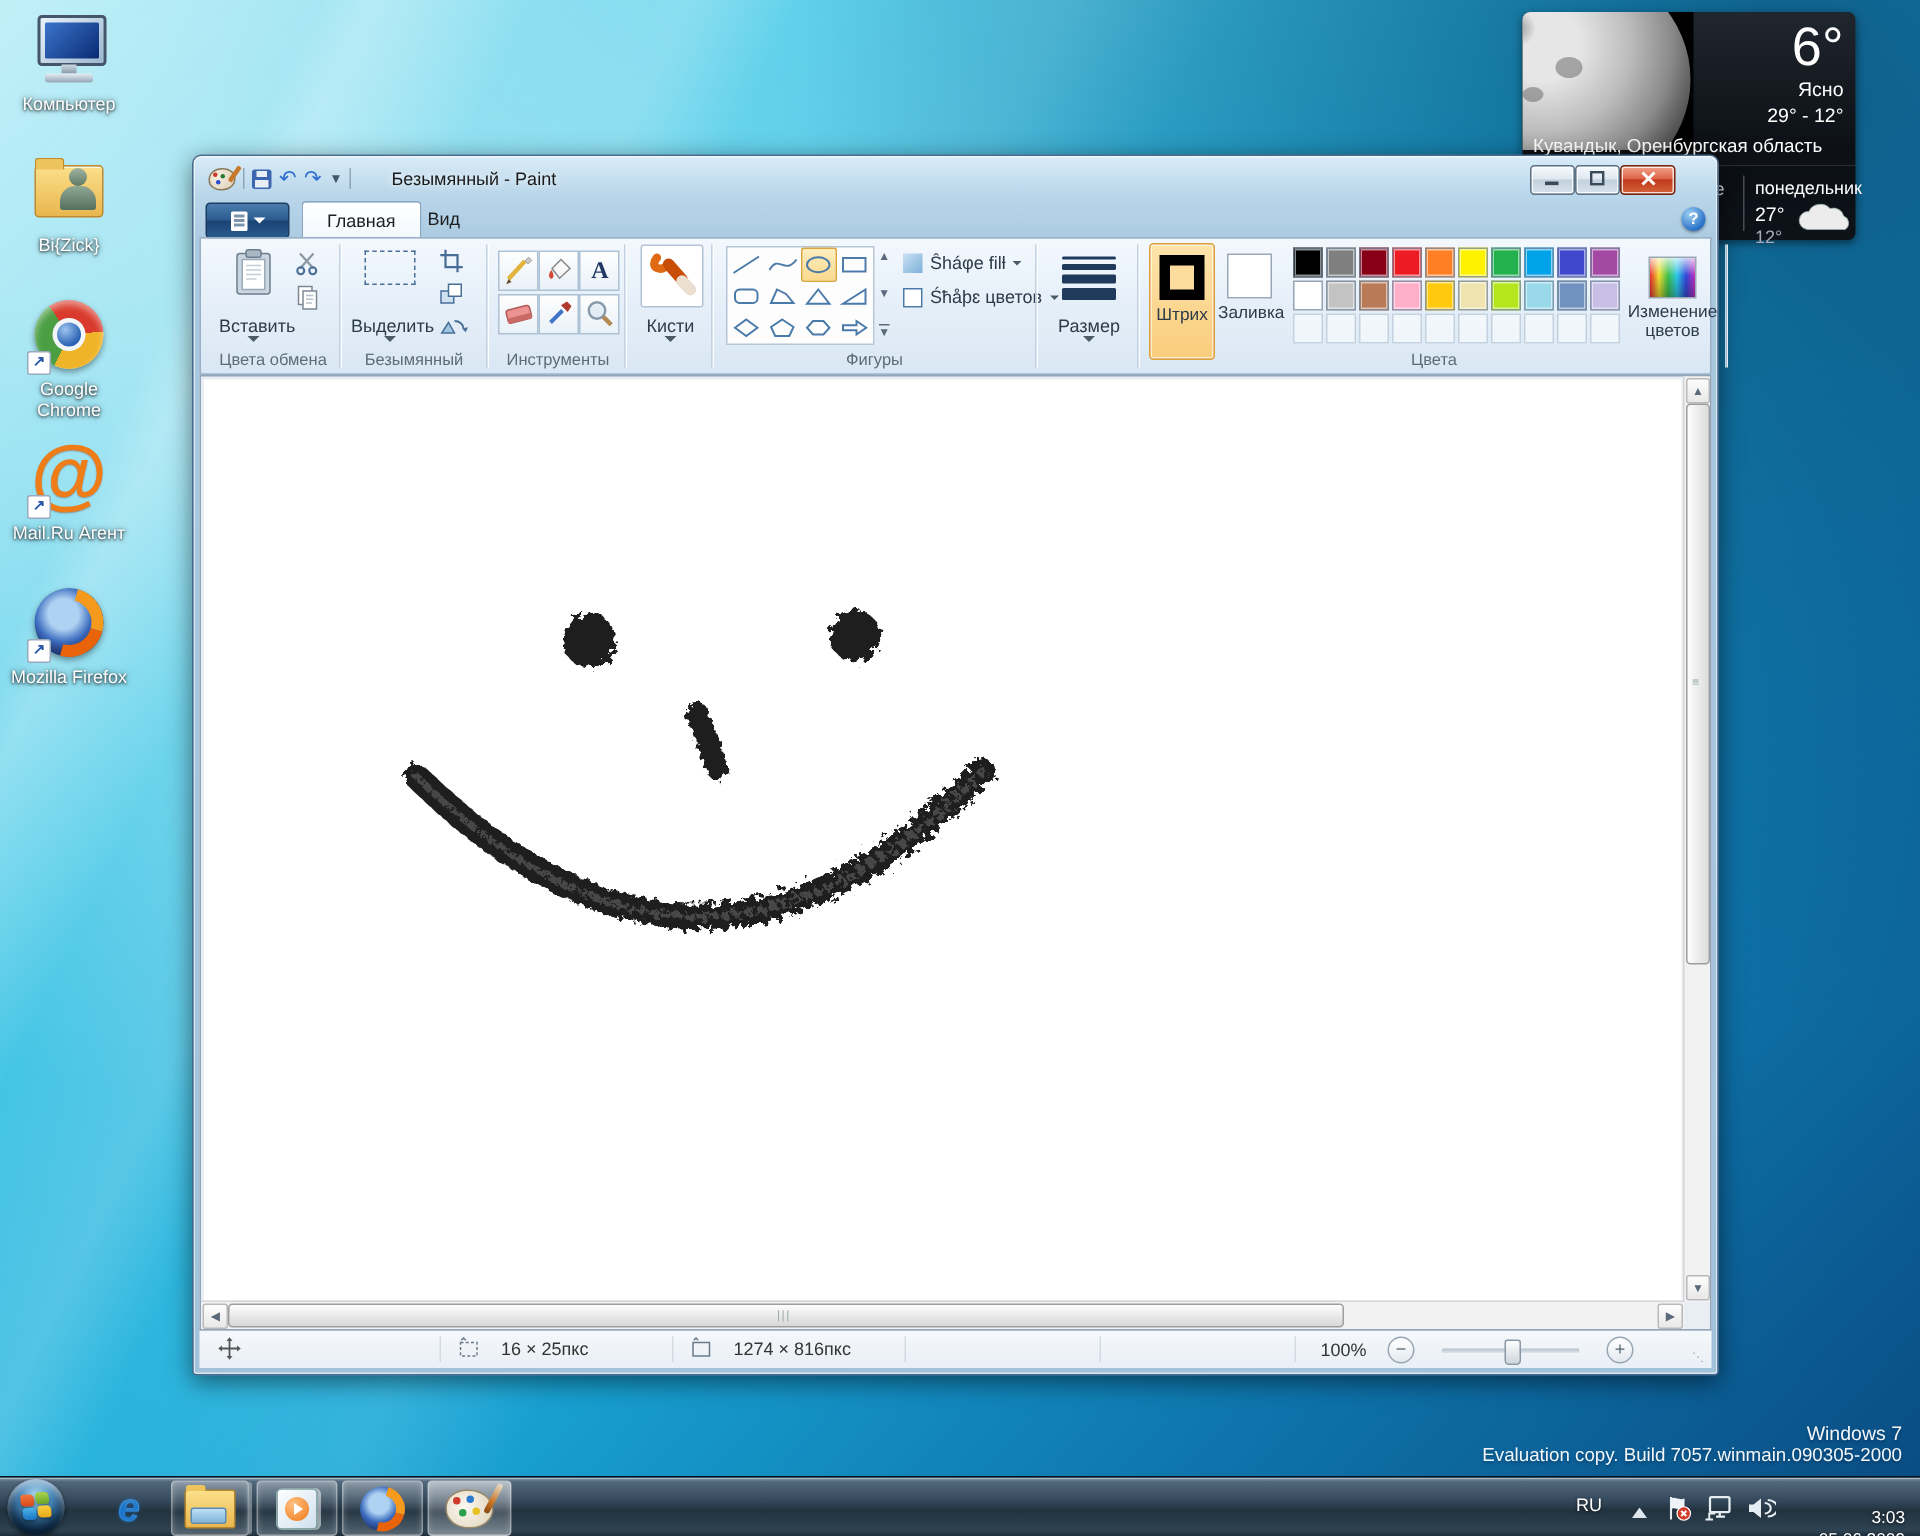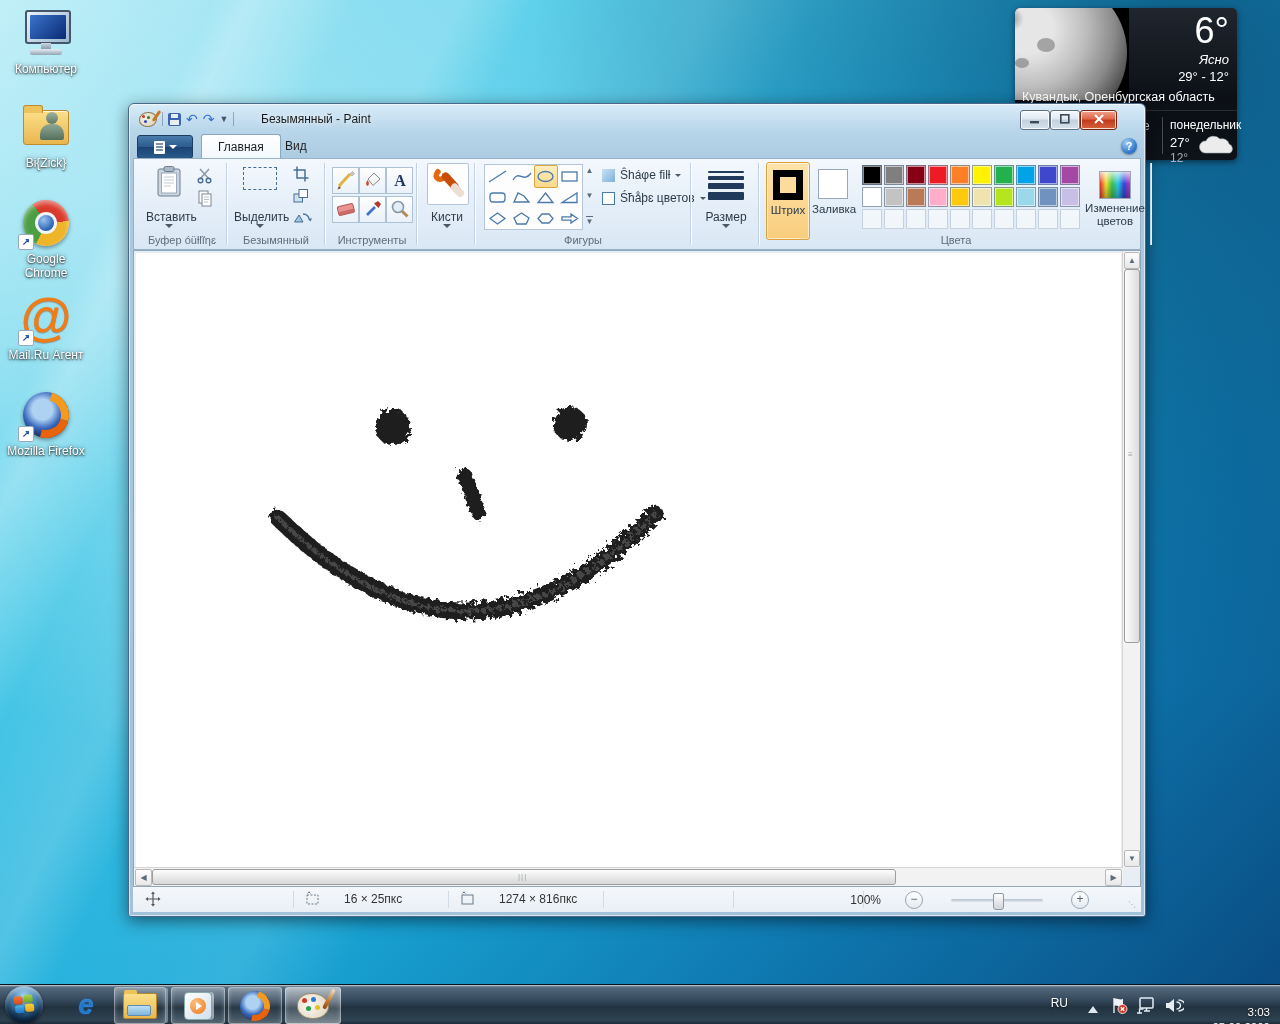--- a/index.html
+++ b/index.html
@@ -35,21 +35,21 @@
   
   .ff{position:absolute;left:3px;top:2px;width:46px;height:46px;border-radius:50%;background:radial-gradient(circle at 42% 38%,#aed2f2 0 26%,#3a6abe 48%,#27427e 62%,#1c3264 75%);box-shadow:0 2px 4px rgba(0,0,0,.4);}
   .ff:after{content:"";position:absolute;left:0;top:0;right:0;bottom:0;border-radius:50%;border:8px solid transparent;border-right-color:#f59a1d;border-bottom-color:#e8630a;transform:rotate(-30deg);}
   
   #gadget{left:1015px;top:8px;width:222px;height:152px;border-radius:5px;background:linear-gradient(#20262e,#0c1016 60%,#141a22);box-shadow:0 2px 6px rgba(0,0,0,.5);color:#fff;z-index:1;}
   #gadget .moon-tile{position:absolute;left:0;top:0;width:114px;height:92px;overflow:hidden;background:#000;border-radius:5px 0 0 0;}
   #gadget .moon{position:absolute;left:-38px;top:-30px;width:150px;height:150px;border-radius:50%;
      background:radial-gradient(circle at 34% 34%, #e6e6e6 0 18%, #bcbcbc 42%, #8a8a8a 62%, #3a3a3a 82%, #141414 95%);}
   #gadget .moon:after{content:"";position:absolute;left:22px;top:30px;width:26px;height:22px;border-radius:50%;background:radial-gradient(circle,#9a9a9a,transparent 70%);box-shadow:34px 26px 0 -4px rgba(120,120,120,.6),10px 44px 0 -6px rgba(110,110,110,.55);}
   #gadget .temp-big{position:absolute;right:8px;top:2px;font-size:36px;font-weight:normal;}
-  #gadget .cond{position:absolute;right:8px;top:44px;font-size:13px;font-style:italic;}
+  #gadget .cond{position:absolute;right:8px;top:44px;font-size:13px;}
   #gadget .range{position:absolute;right:8px;top:61px;font-size:13px;}
   #gadget .loc{position:absolute;left:7px;top:82px;width:212px;font-size:12.5px;white-space:nowrap;}
   #gadget .fstrip{position:absolute;left:0;top:102px;right:0;bottom:0;background:rgba(10,14,20,.6);border-top:1px solid rgba(255,255,255,.12);border-radius:0 0 5px 5px;}
   #gadget .fsep{position:absolute;left:147px;top:6px;bottom:6px;width:1px;background:rgba(255,255,255,.25);}
   #gadget .ffrag{position:absolute;left:128px;top:8px;font-size:12px;color:#ddd;}
   #gadget .fday{position:absolute;left:155px;top:7px;font-size:12px;}
   #gadget .fhigh{position:absolute;left:155px;top:24px;font-size:13px;}
   #gadget .flow{position:absolute;left:155px;top:40px;font-size:12px;color:#aab;}
   #gadget .cloud{position:absolute;left:182px;top:24px;}
   
@@ -117,21 +117,21 @@
   #canvas{position:absolute;left:2px;top:2px;width:985px;height:616px;background:#fff;}
   .vscroll{position:absolute;right:0;top:0;width:17px;bottom:18px;background:#f2f2f2;border-left:1px solid #d5d5d5;}
   .hscroll{position:absolute;left:0;right:17px;bottom:0;height:18px;background:#f2f2f2;border-top:1px solid #d5d5d5;}
   .sb-btn{position:absolute;background:linear-gradient(#fdfdfd,#e8e8e8);border:1px solid #b9b9b9;border-radius:2px;display:flex;align-items:center;justify-content:center;font-size:8px;color:#5a6a7a;}
   .sb-thumb{position:absolute;background:linear-gradient(90deg,#fdfdfd,#dcdcdc);border:1px solid #9d9d9d;border-radius:3px;}
   .hthumb{background:linear-gradient(180deg,#fdfdfd,#d7d7d7);}
   .grip{position:absolute;color:#9aa;font-size:8px;letter-spacing:1px;}
   
   #statusbar{position:absolute;left:4px;right:4px;bottom:4px;height:25px;background:linear-gradient(#f5f8fb,#e9eff6);border-top:1px solid #93a5b8;font-size:12px;color:#333;}
   .st-sep{position:absolute;top:4px;bottom:4px;width:1px;background:#d2dbe4;}
-  .st-item{position:absolute;top:4px;display:flex;align-items:center;gap:24px;}
+  .st-item{position:absolute;top:4px;display:flex;align-items:center;gap:14px;}
   .zoombtn{width:16px;height:16px;border-radius:50%;border:1px solid #98a6b4;background:linear-gradient(#fff,#e4eaf0);color:#55666f;font-size:12px;line-height:14px;text-align:center;}
   .ztrack{width:92px;height:3px;background:linear-gradient(#b8c2cc,#dde4ea);border-radius:2px;margin:0 4px;position:relative;}
   .zthumb{position:absolute;left:42px;top:-6px;width:9px;height:15px;background:linear-gradient(#fdfdfd,#cfd6dc);border:1px solid #8a98a6;border-radius:2px 2px 3px 3px;}
   
   #taskbar{left:0;top:984px;width:1280px;height:40px;
      background:linear-gradient(180deg,#8fa2b2 0%,#51677a 7%,#33475a 40%,#22323f 55%,#2e4251 88%,#1a2734 100%);
      border-top:1px solid #0b1118;box-shadow:inset 0 1px 0 rgba(255,255,255,.35);z-index:3;}
   .tbtn{position:absolute;top:2px;height:35px;border:1px solid rgba(255,255,255,.4);border-radius:3px;
      background:linear-gradient(rgba(255,255,255,.30),rgba(255,255,255,.10) 42%,rgba(255,255,255,.03) 58%,rgba(255,255,255,.16));
      box-shadow:inset 0 0 4px rgba(255,255,255,.25);}
@@ -288,21 +288,21 @@
             <circle cx="12.5" cy="14.5" r="2.3" fill="none" stroke="#4a6f96" stroke-width="1.4"></circle>
           </svg>
       </div>
       <div class="smallico" style="left:62px;top:30px">
         <svg width="18" height="18" viewBox="0 0 18 18">
             <rect x="3" y="2" width="9" height="12" fill="#fff" stroke="#7d8894"></rect>
             <rect x="6" y="5" width="9" height="12" fill="#fff" stroke="#7d8894"></rect>
             <path d="M8,8 h5 M8,10.5 h5 M8,13 h4" stroke="#b8c2cc"></path>
           </svg>
       </div>
-      <div class="glabel" style="left:6px;width:84px">Буфер óüƚlĩηɛ</div>
+      <div class="glabel" style="left:6px;width:84px">Цвета обмена</div>
       <div class="gsep" style="left:92px"></div>
 
       <div class="bigbtn" style="left:100px;width:52px">
         <div class="dash-rect"></div>
         <div class="cap">Выделить</div>
           <div class="car"></div>
       </div>
       <div class="smallico" style="left:158px;top:6px">
         <svg width="18" height="18" viewBox="0 0 18 18">
             <path d="M5,1.5 V13 H16.5 M1.5,5 H13 V16.5" stroke="#4a6f96" fill="none" stroke-width="1.5"></path>
@@ -598,20 +598,24 @@
         <div class="zoombtn">−</div>
         <div class="ztrack">
             <div class="zthumb"></div>
           </div>
         <div class="zoombtn">+</div>
       </div>
       <div class="grip" style="right:4px;bottom:3px">⋱</div>
     </div>
   </div>
 
+  <div id="watermark">
+    <div class="l1">Windows 7</div>
+    <div class="l2">Evaluation copy. Build 7057.winmain.090305-2000</div>
+  </div>
 
   <div id="taskbar" class="abs">
     <div id="start-orb">
       <div class="flagwrap">
         <div class="pane" style="left:0;top:1px;background:linear-gradient(#f4753a,#d44a1a)"></div>
         <div class="pane" style="left:10px;top:0;background:linear-gradient(#a8d44a,#6aa428)"></div>
         <div class="pane" style="left:1px;top:10px;background:linear-gradient(#4ab4e8,#1a74c4)"></div>
         <div class="pane" style="left:11px;top:9px;background:linear-gradient(#f8d040,#e8a818)"></div>
       </div>
     </div>

